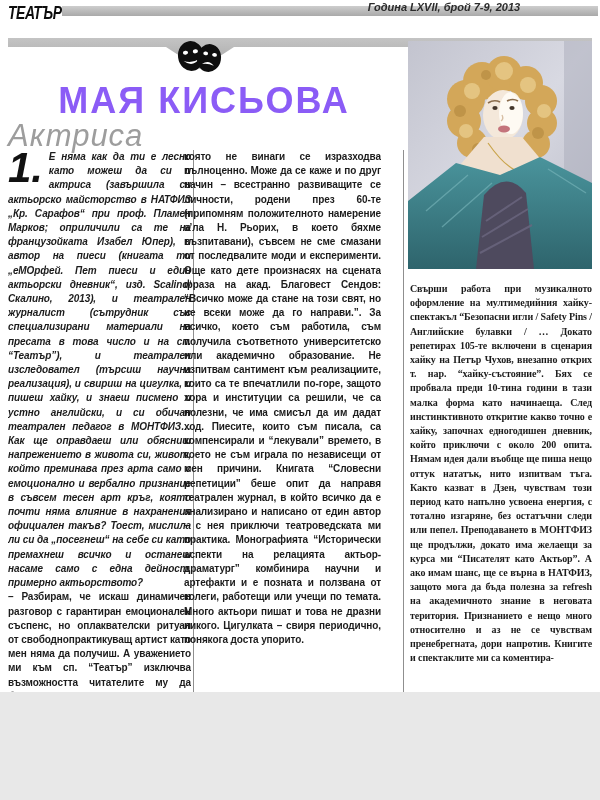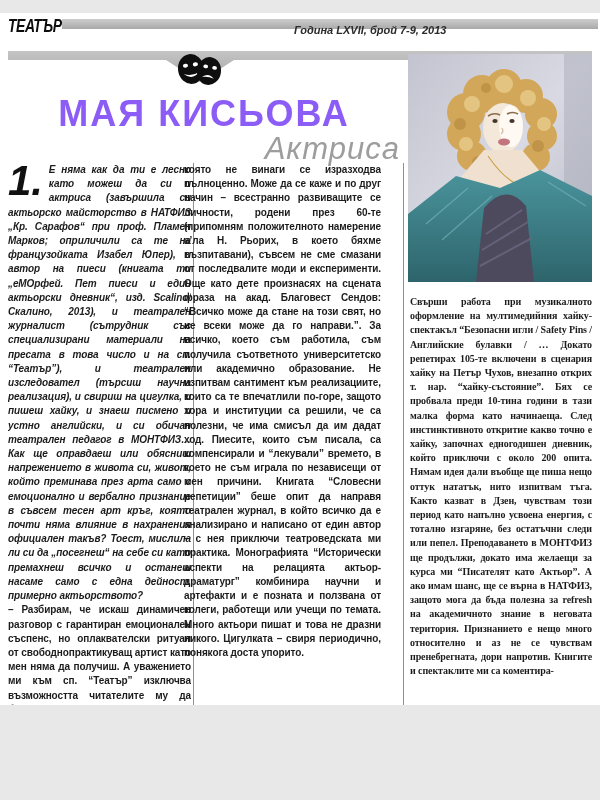--- a/index.html
+++ b/index.html
@@ -1,48 +1,48 @@
 <!DOCTYPE html>
 <html lang="bg"><head>
 <meta charset="utf-8">
 <style>
   html,body{margin:0;padding:0;background:#e8e8e8;}
   .page{
-    position:relative;width:600px;height:692px;margin:13px auto;
+    position:relative;width:600px;height:692px;margin:0 auto;
     background:#ffffff;overflow:hidden;
     font-family:"Liberation Sans","DejaVu Sans",sans-serif;
     color:#1c1c1c;
   }
   
   .logo{
     position:absolute;left:8px;top:2px;
     font-weight:900;font-size:17px;color:#0d0d0d;
     transform:scaleX(.82) scaleY(1.12);transform-origin:left top;
     letter-spacing:-.5px;font-style:italic;
   }
   .header-bar{
     position:absolute;left:62px;top:6px;width:536px;height:10px;
     background:linear-gradient(#cdcdcd,#a9a9a9);
   }
   .issue{
-    position:absolute;right:6px;top:11px;width:300px;
-    text-align:left;font-size:11px;font-weight:bold;font-style:italic;color:#2b2b2b;
+    position:absolute;right:6px;top:1px;width:300px;
+    text-align:center;font-size:11px;font-weight:bold;font-style:italic;color:#2b2b2b;
   }
   
   .banner{position:absolute;left:8px;top:38px;width:584px;height:32px;}
   .masks{position:absolute;left:170px;top:39px;width:58px;height:36px;}
   
   .title{
     position:absolute;left:8px;top:80px;width:392px;
     text-align:center;font-size:36px;font-weight:bold;color:#8b5cf6;
     letter-spacing:2px;
   }
   .subtitle{
     position:absolute;left:8px;top:118px;width:392px;
-    text-align:right;font-size:31px;font-style:italic;color:#9d9d9d;
+    text-align:left;font-size:31px;font-style:italic;color:#9d9d9d;
     letter-spacing:1px;
   }
   
   .col{
     position:absolute;top:150px;height:602px;overflow:hidden;
     font-size:10px;line-height:14.2px;text-align:justify;
     font-weight:bold;letter-spacing:-.1px;
   }
   .col p{margin:0;}
   .col1{left:8px;width:183px;}

